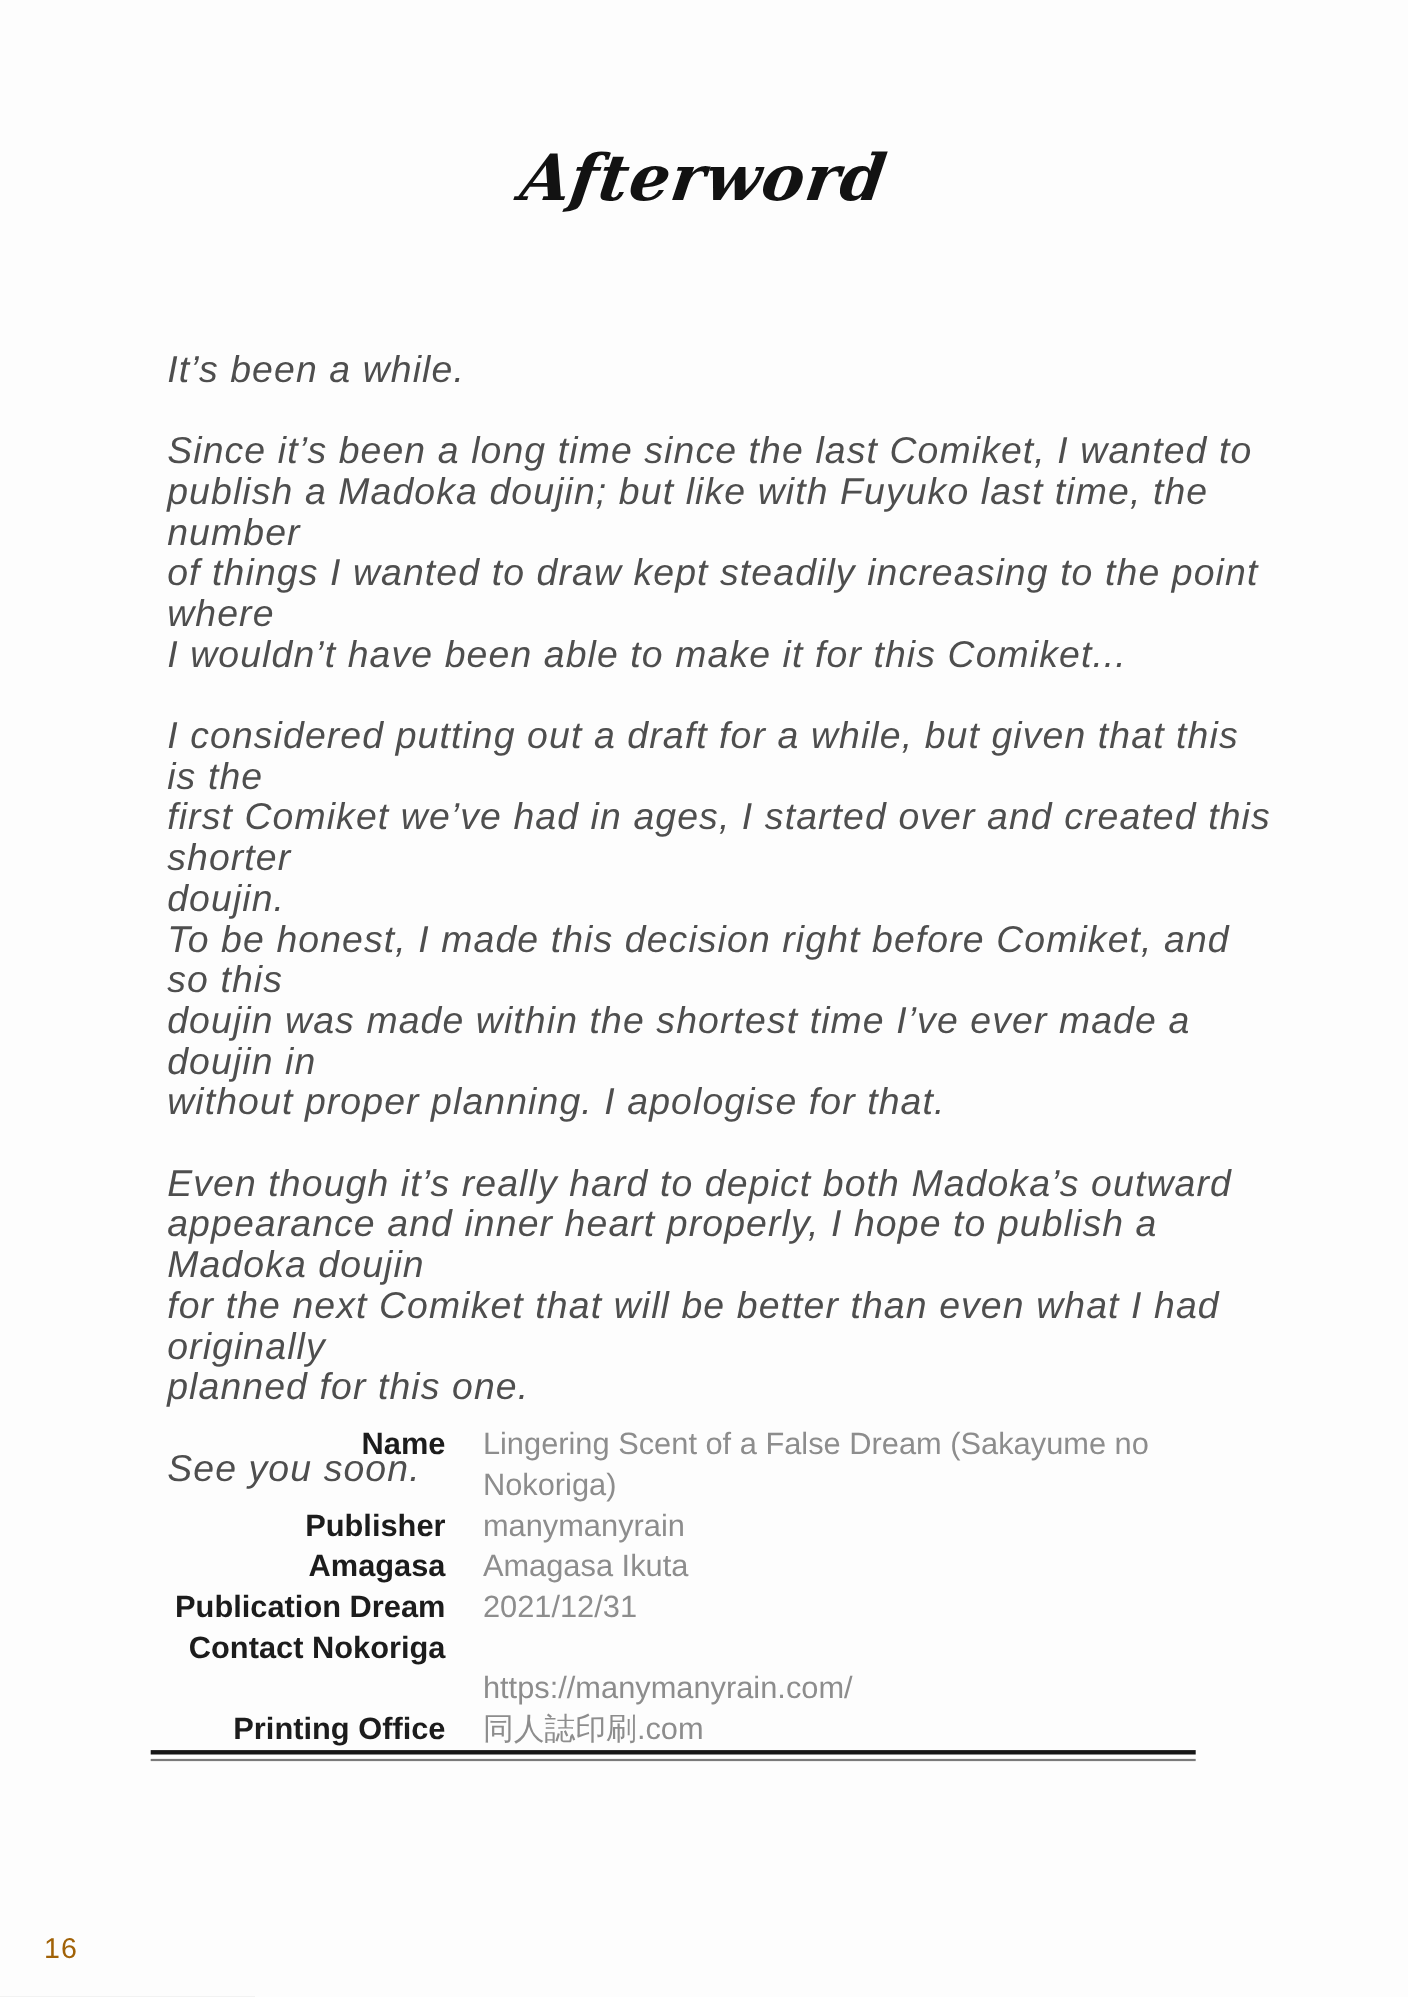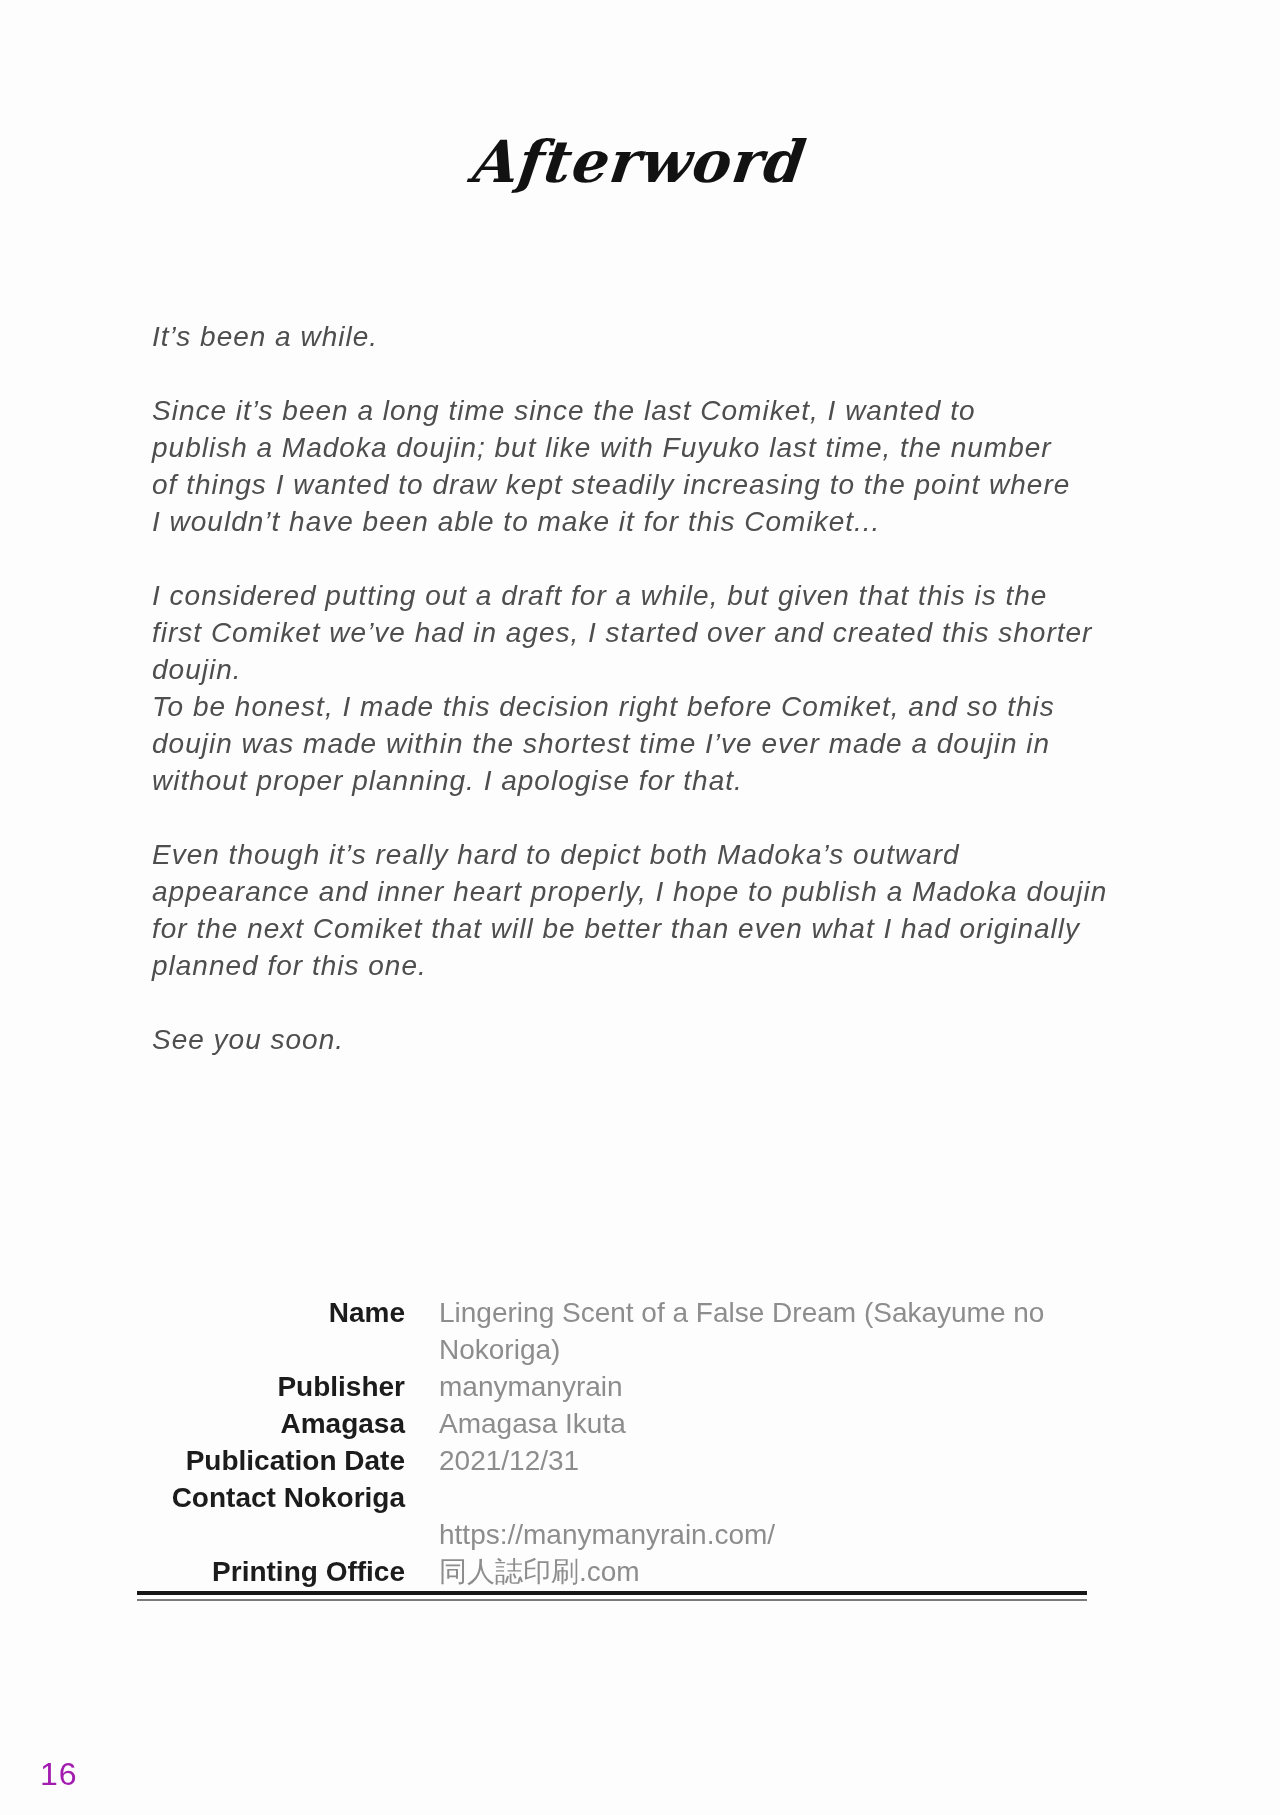--- a/index.html
+++ b/index.html
@@ -37,21 +37,21 @@
   }
 
   
   .afterword {
     position: absolute;
     top: 318px;
     left: 152px;
     width: 1010px;
     font-family: "Liberation Sans", sans-serif;
     font-style: italic;
-    font-size: 28px;
+    font-size: 34px;
     line-height: 37px;
     letter-spacing: 1px;
     color: #4e4e4e;
   }
   .afterword p {
     margin: 0 0 37px 0;
     white-space: pre-line;
   }
   .afterword p:last-child { margin-bottom: 16px; }
 
@@ -87,22 +87,22 @@
     height: 4px;
     border-top: 4px solid #161616;
     border-bottom: 2px solid #7a7a7a;
   }
 
   
   .page-number {
     position: absolute;
     top: 1756px;
     left: 40px;
-    font-size: 32px;
-    color: #a21caf;
+    font-size: 26px;
+    color: #a16207;
     letter-spacing: 1px;
   }
 </style>
 </head>
 <body>
 
 <div class="page">
 
   <div class="title-wrap">
     <span class="title">Afterword</span>
@@ -134,21 +134,21 @@
     </div>
     <div class="colophon-row">
       <span class="colophon-label">Publisher</span>
       <span class="colophon-value">manymanyrain</span>
     </div>
     <div class="colophon-row">
       <span class="colophon-label">Amagasa</span>
       <span class="colophon-value">Amagasa Ikuta</span>
     </div>
     <div class="colophon-row">
-      <span class="colophon-label">Publication Date</span>
+      <span class="colophon-label">Publication Dream</span>
       <span class="colophon-value">2021/12/31</span>
     </div>
     <div class="colophon-row">
       <span class="colophon-label">Contact Nokoriga</span>
     </div>
     <div class="colophon-row">
       <span class="colophon-label"></span>
       <span class="colophon-value">https://manymanyrain.com/</span>
     </div>
     <div class="colophon-row">

